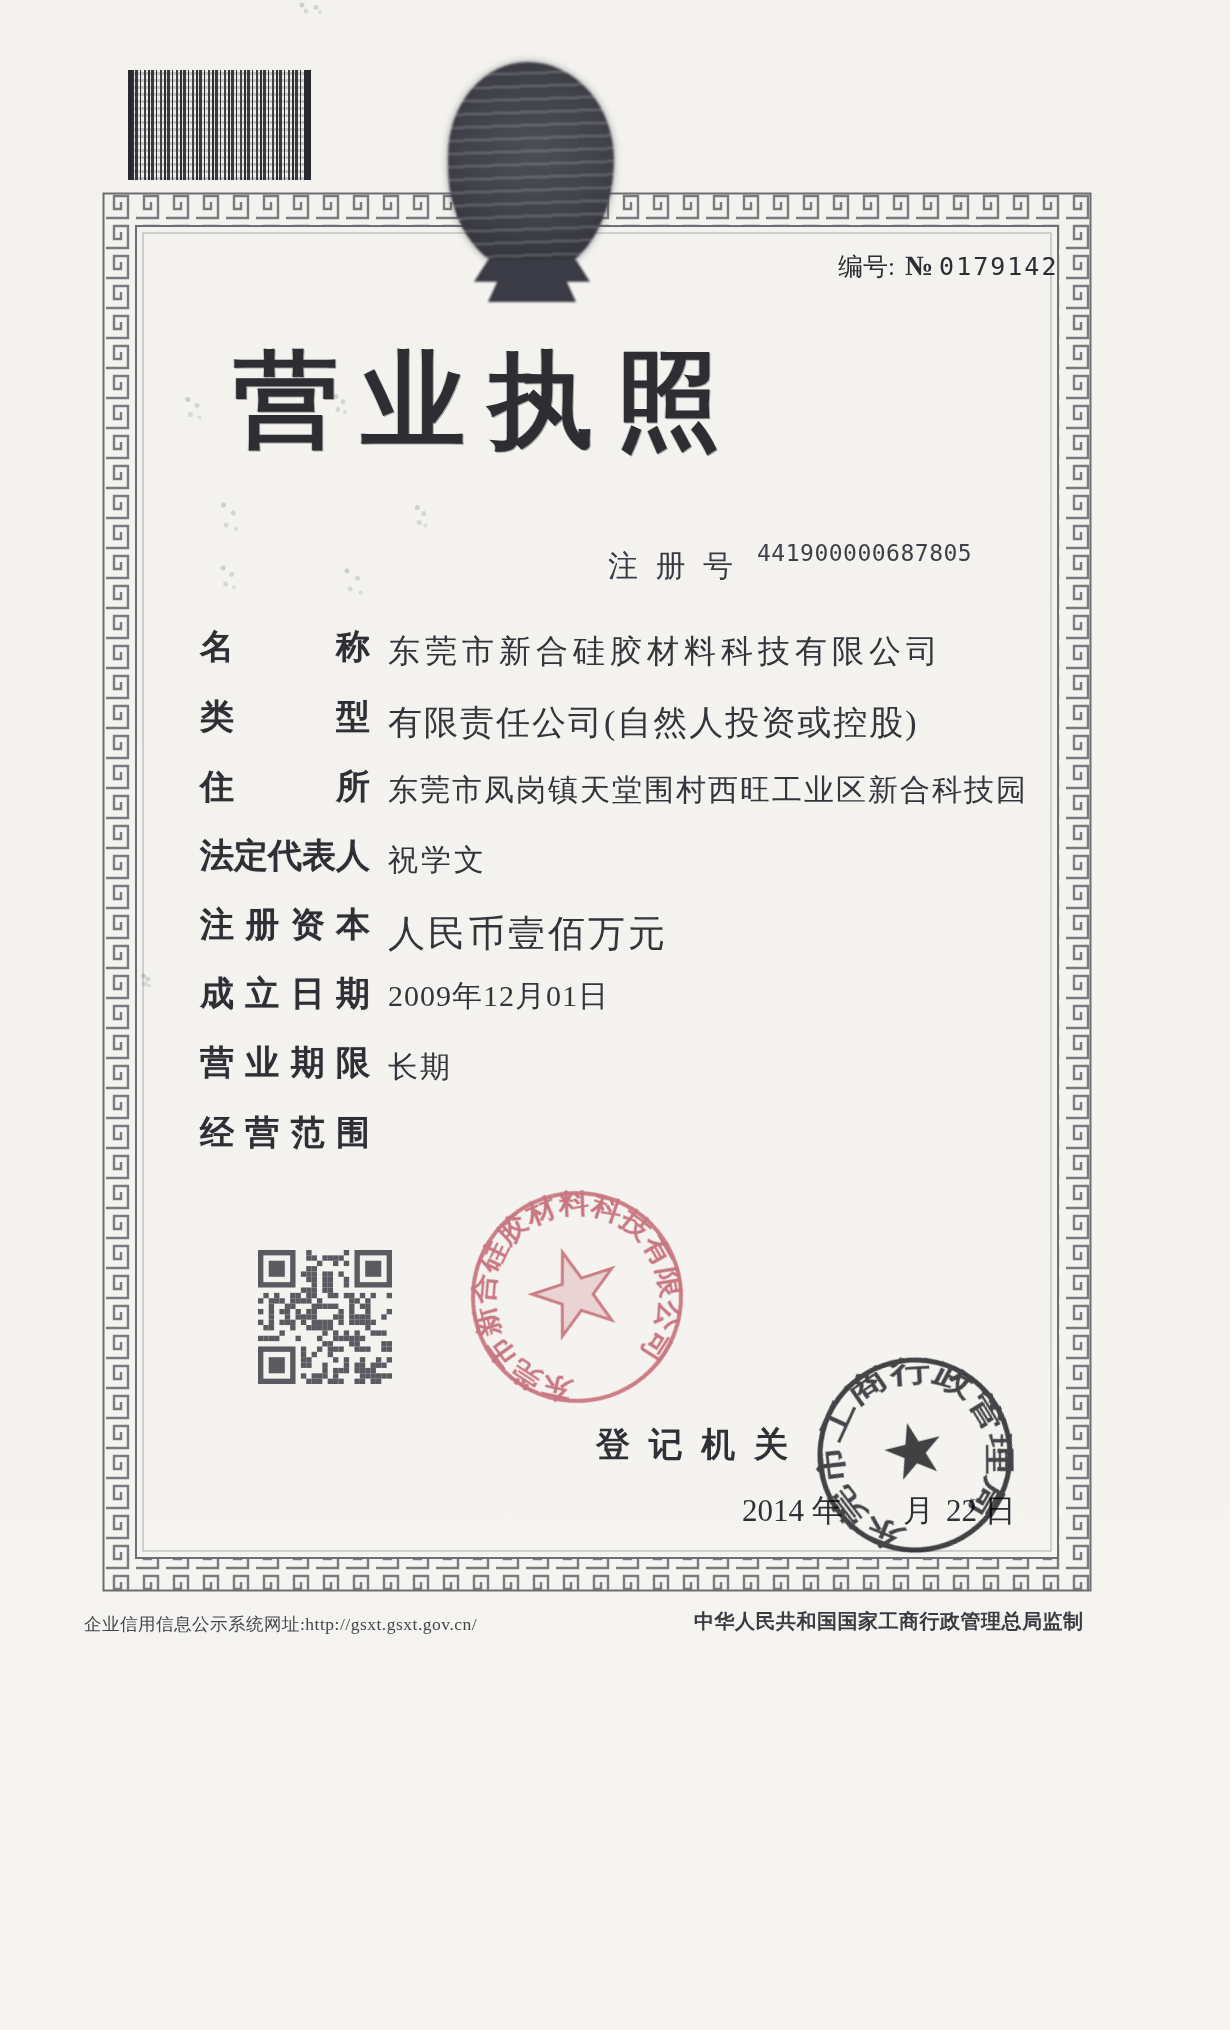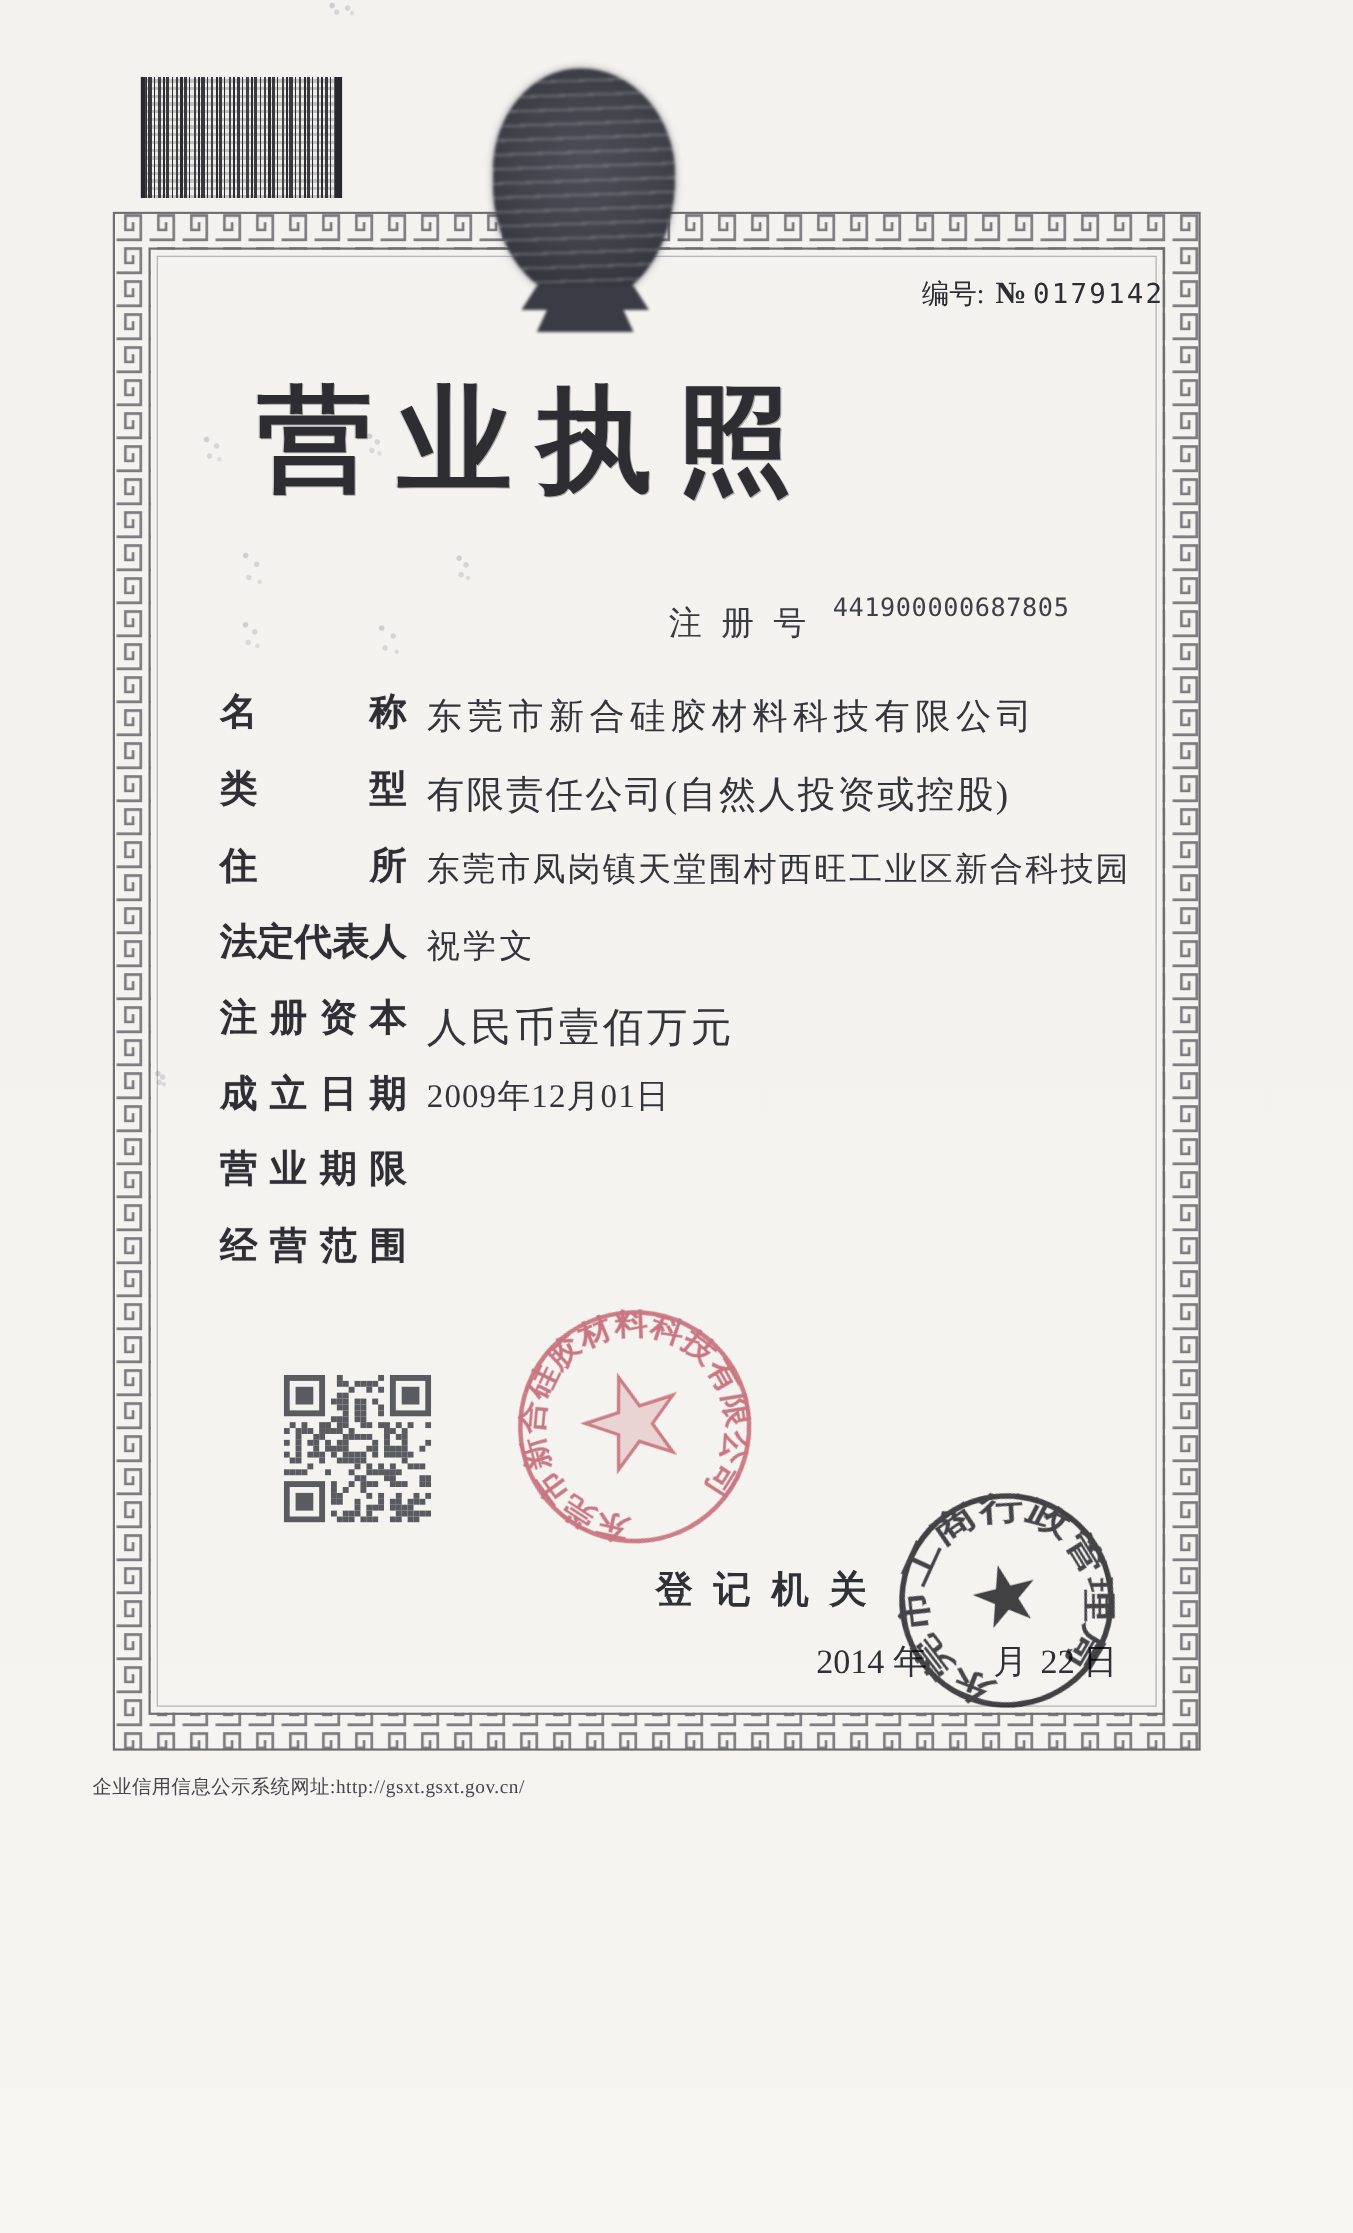--- a/index.html
+++ b/index.html
@@ -185,20 +185,21 @@
       <span>期</span>
     </div>
   <div class="fvalue v-date">2009年12月01日</div>
 
   <div class="flabel spread l-term">
       <span>营</span>
       <span>业</span>
       <span>期</span>
       <span>限</span>
     </div>
+  <div class="fvalue v-term">长期</div>
 
   <div class="flabel spread l-scope">
       <span>经</span>
       <span>营</span>
       <span>范</span>
       <span>围</span>
     </div>
 
   <svg class="qr" width="134" height="134" viewBox="0 0 132.5 132.5">
     <g id="qr-grid" fill="#4a4a52">
@@ -443,20 +444,21 @@
       <circle cx="103" cy="103" r="95" fill="none" stroke="#26262b" stroke-width="5"></circle>
       <path id="arcBlk" d="M77.7,172.6 A74,74 0 1 1 128.3,172.6" fill="none"></path>
       <text font-size="30" fill="#2a2a30" font-weight="700">
         <textPath href="#arcBlk" textLength="400" lengthAdjust="spacingAndGlyphs">东莞市工商行政管理局</textPath>
       </text>
       <polygon points="103,70 109.8,90.7 131.5,90.7 113.9,103.6 120.6,124.3 103,111.5 85.4,124.3 92.1,103.6 74.5,90.7 96.2,90.7" fill="#26262b"></polygon>
     </g>
   </svg>
 
   <div class="footer-left">企业信用信息公示系统网址:http://gsxt.gsxt.gov.cn/</div>
+  <div class="footer-right">中华人民共和国国家工商行政管理总局监制</div>
 
   <div class="smudge" style="left:215px;top:495px;width:28px;height:40px;"></div>
   <div class="smudge" style="left:412px;top:500px;width:18px;height:30px;"></div>
   <div class="smudge" style="left:216px;top:560px;width:24px;height:32px;"></div>
   <div class="smudge" style="left:338px;top:562px;width:30px;height:36px;"></div>
   <div class="smudge" style="left:140px;top:972px;width:12px;height:16px;"></div>
   <div class="smudge" style="left:290px;top:2px;width:40px;height:12px;"></div>
   <div class="smudge" style="left:180px;top:392px;width:26px;height:30px;"></div>
   <div class="smudge" style="left:330px;top:390px;width:20px;height:26px;"></div>
 

